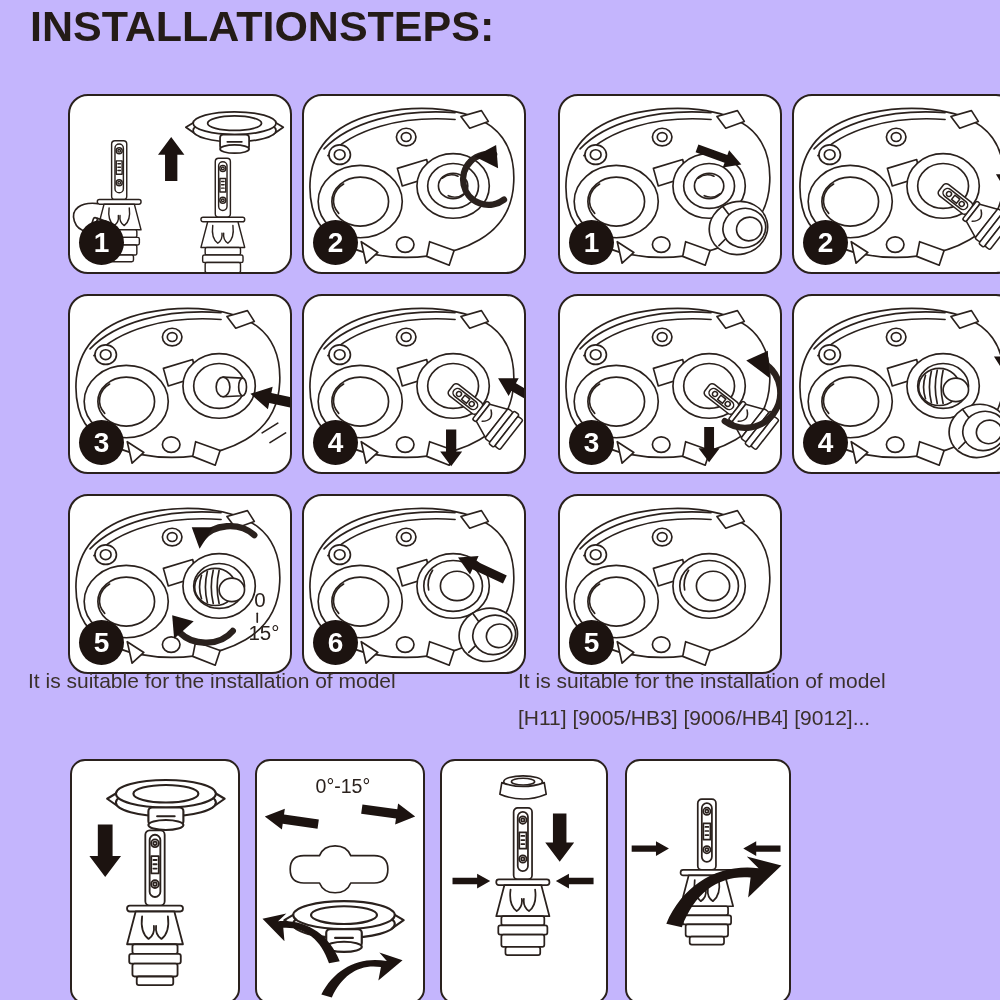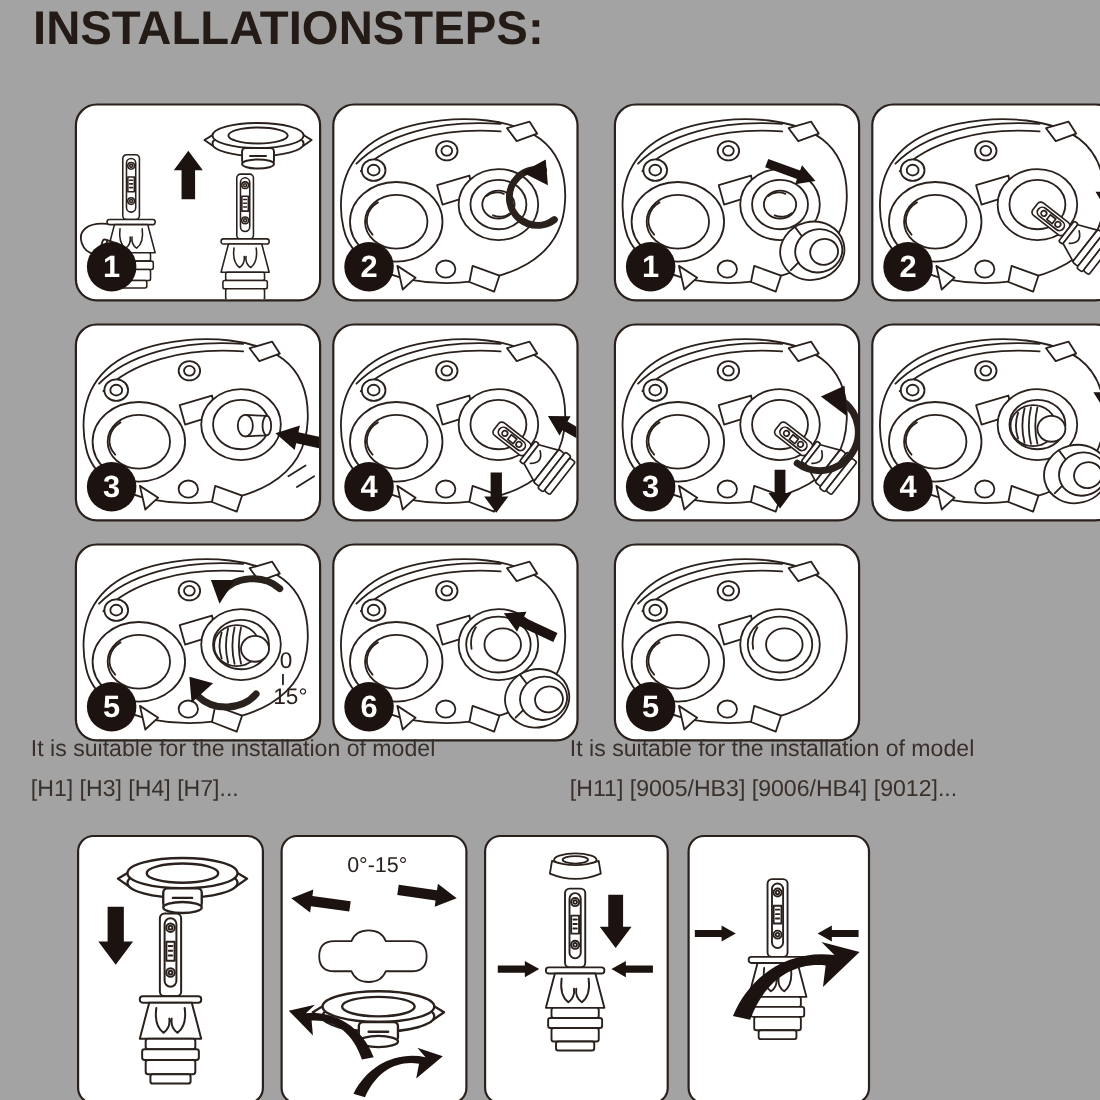--- a/index.html
+++ b/index.html
@@ -1,16 +1,16 @@
 <!DOCTYPE html>
 <html><head>
 <meta charset="utf-8">
 <style>
   html,body{margin:0;padding:0;background:#fff}
-  .page{position:relative;width:1000px;height:1000px;background:#a3a3a3;overflow:hidden;
+  .page{position:relative;width:1000px;height:1000px;background:#c4b5fd;overflow:hidden;
         font-family:"Liberation Sans",sans-serif;color:#2a211d}
   .title{position:absolute;left:30px;top:2px;margin:0;font-size:43px;font-weight:bold;
          letter-spacing:0;color:#241b17}
   .panel,.bbox{position:absolute;box-sizing:border-box;background:#fff;border:2.6px solid #2a211d}
   .panel{width:224px;height:180px;border-radius:20px}
   .bbox{border-radius:15px}
   .panel svg,.bbox svg{position:absolute;left:0;top:0;width:100%;height:100%;overflow:hidden}
   .badge{position:absolute;left:9px;bottom:7px;width:45px;height:45px;border-radius:50%;
          background:#1c1310;color:#fff;display:flex;align-items:center;justify-content:center;
          font-size:28px;font-weight:bold}
@@ -243,21 +243,20 @@
   <figure class="panel" style="left:518px;top:478px">
     <svg viewBox="0 0 224 180">
       <use href="#housing"></use>
       <use href="#cover-dome"></use>
     </svg>
     <div class="badge">5</div>
   </figure>
 
   <div class="suit" style="left:28px;top:662px">
     <p>It is suitable for the installation of model</p>
-    <p>[H1] [H3] [H4] [H7]...</p>
   </div>
   <div class="suit" style="left:518px;top:662px">
     <p>It is suitable for the installation of model</p>
     <p>[H11] [9005/HB3] [9006/HB4] [9012]...</p>
   </div>
 
   <figure class="bbox" style="left:30px;top:743px;width:170px;height:245px">
     <svg viewBox="0 0 170 245">
       <use href="#adapter-h7" transform="translate(36,16) scale(1.28)"></use>
       <use href="#tarrow" transform="translate(34,118) scale(1.08)"></use>

